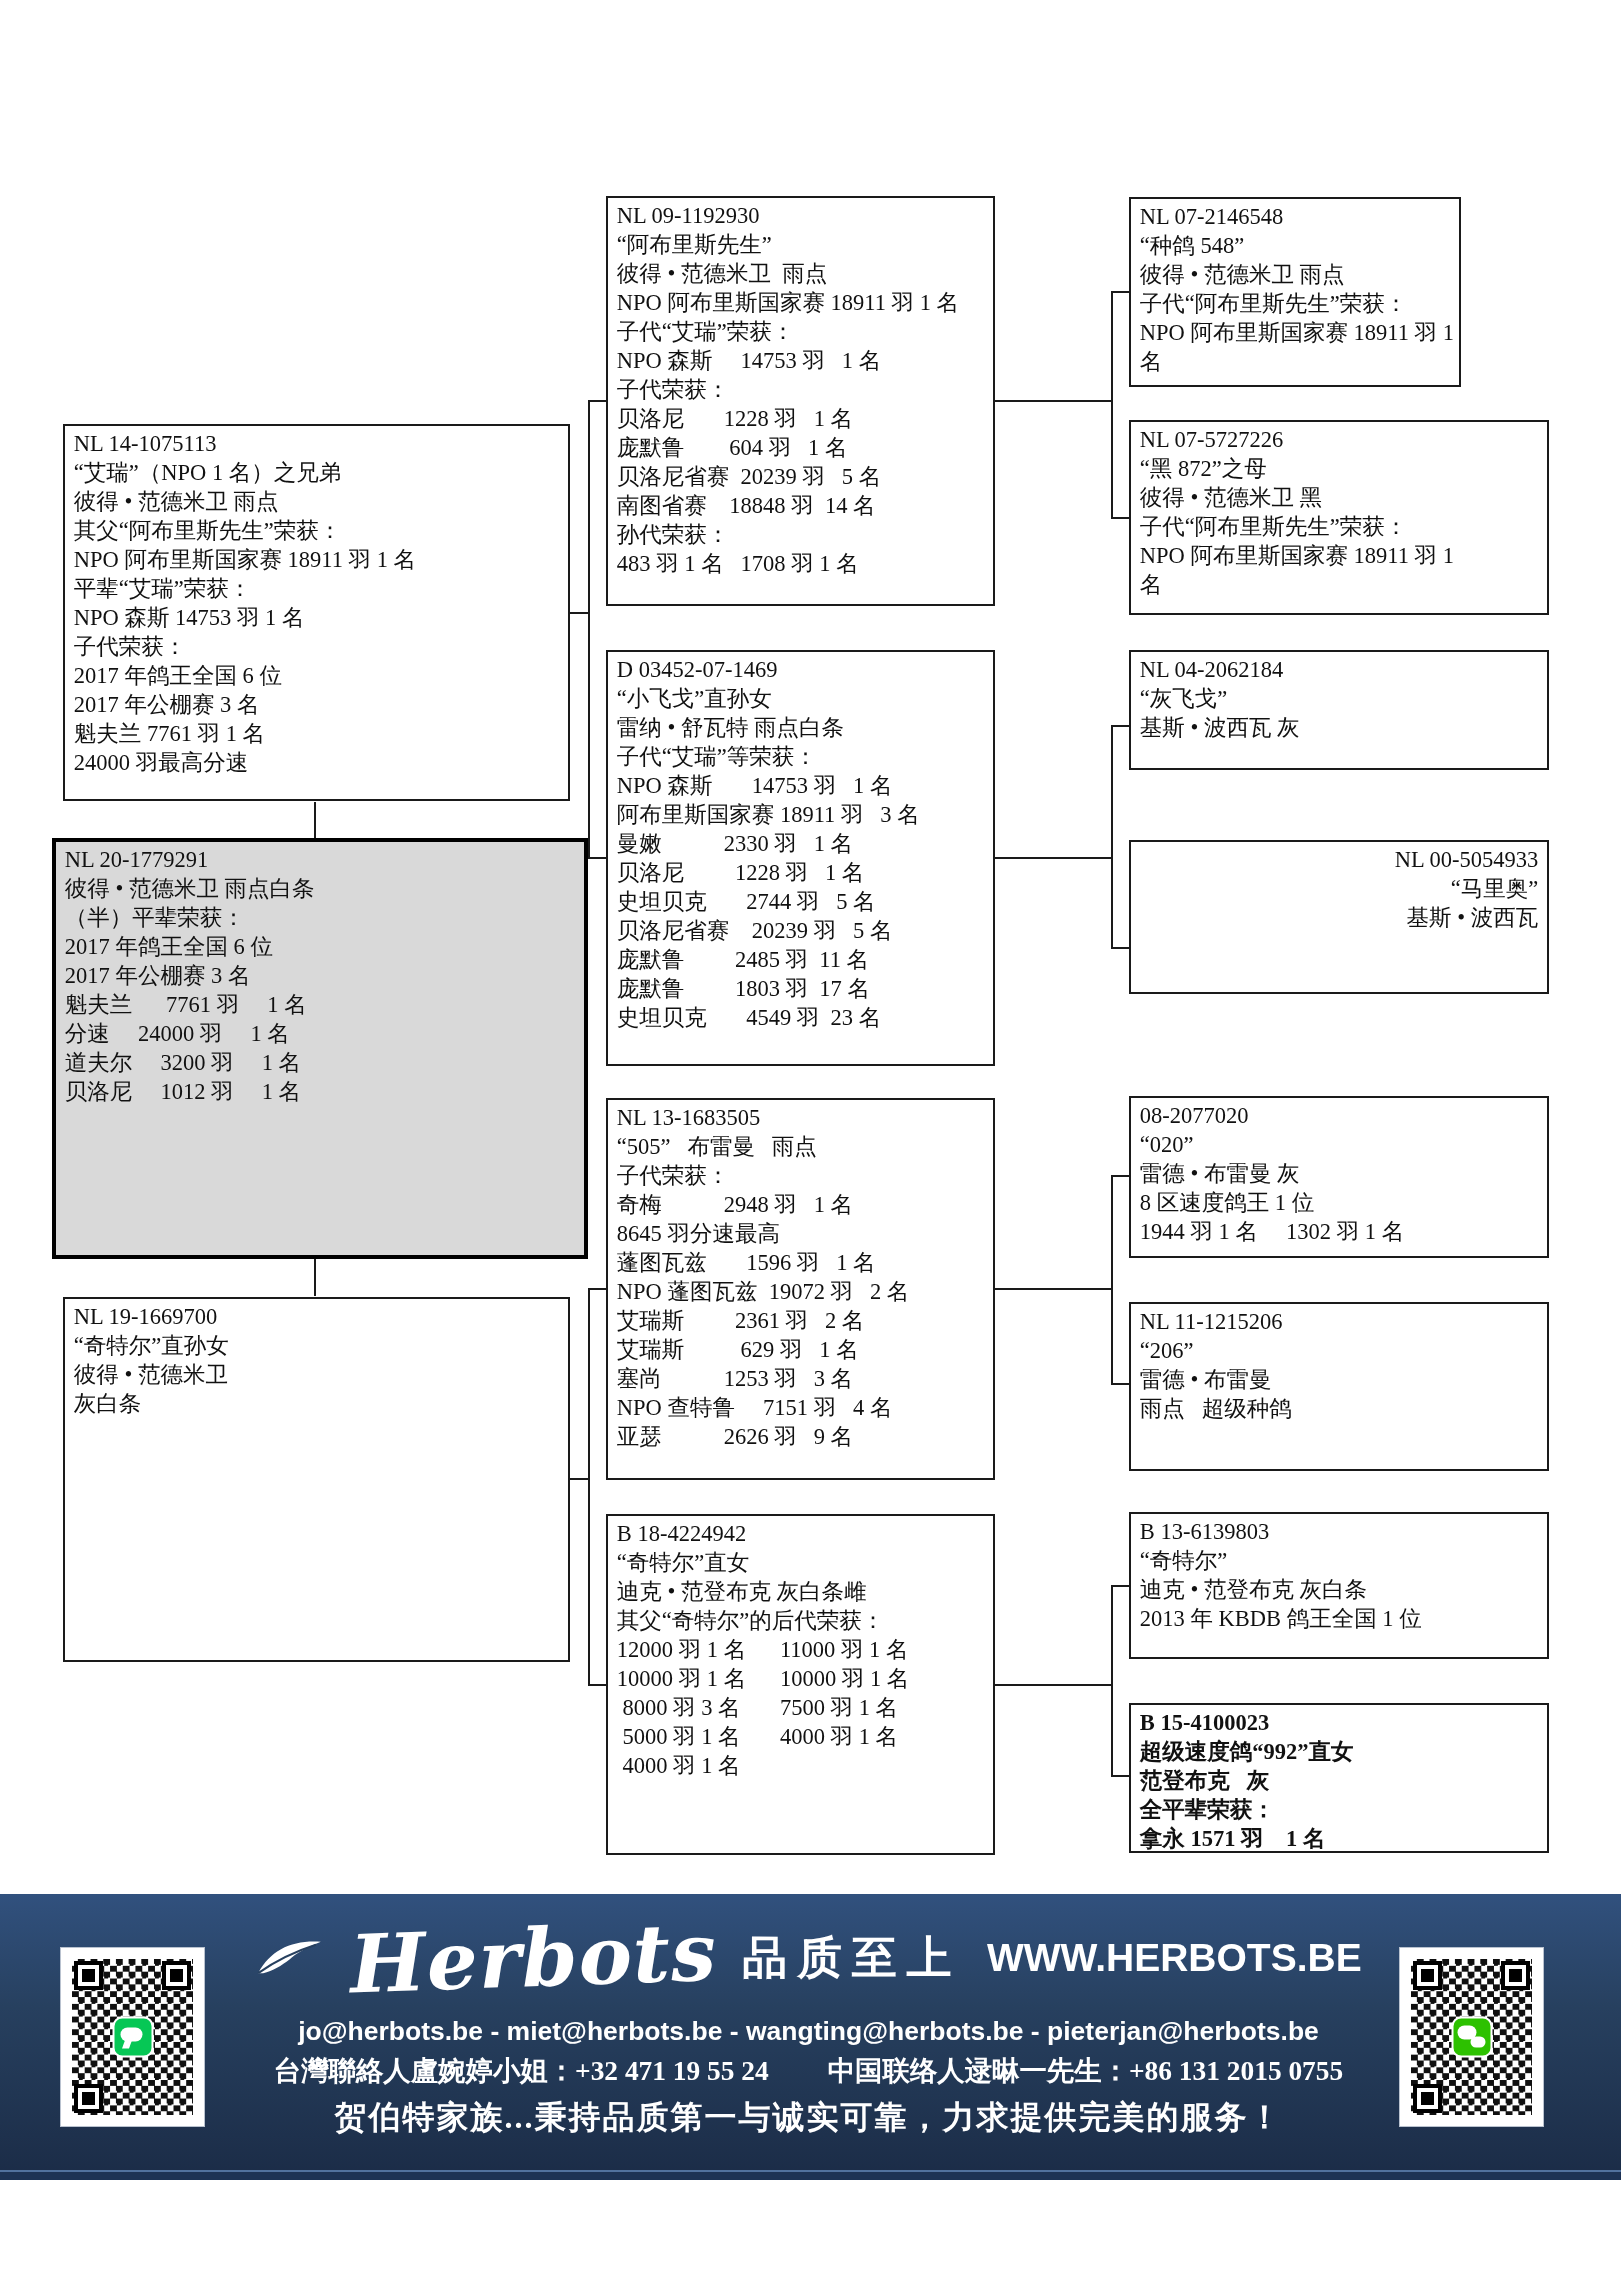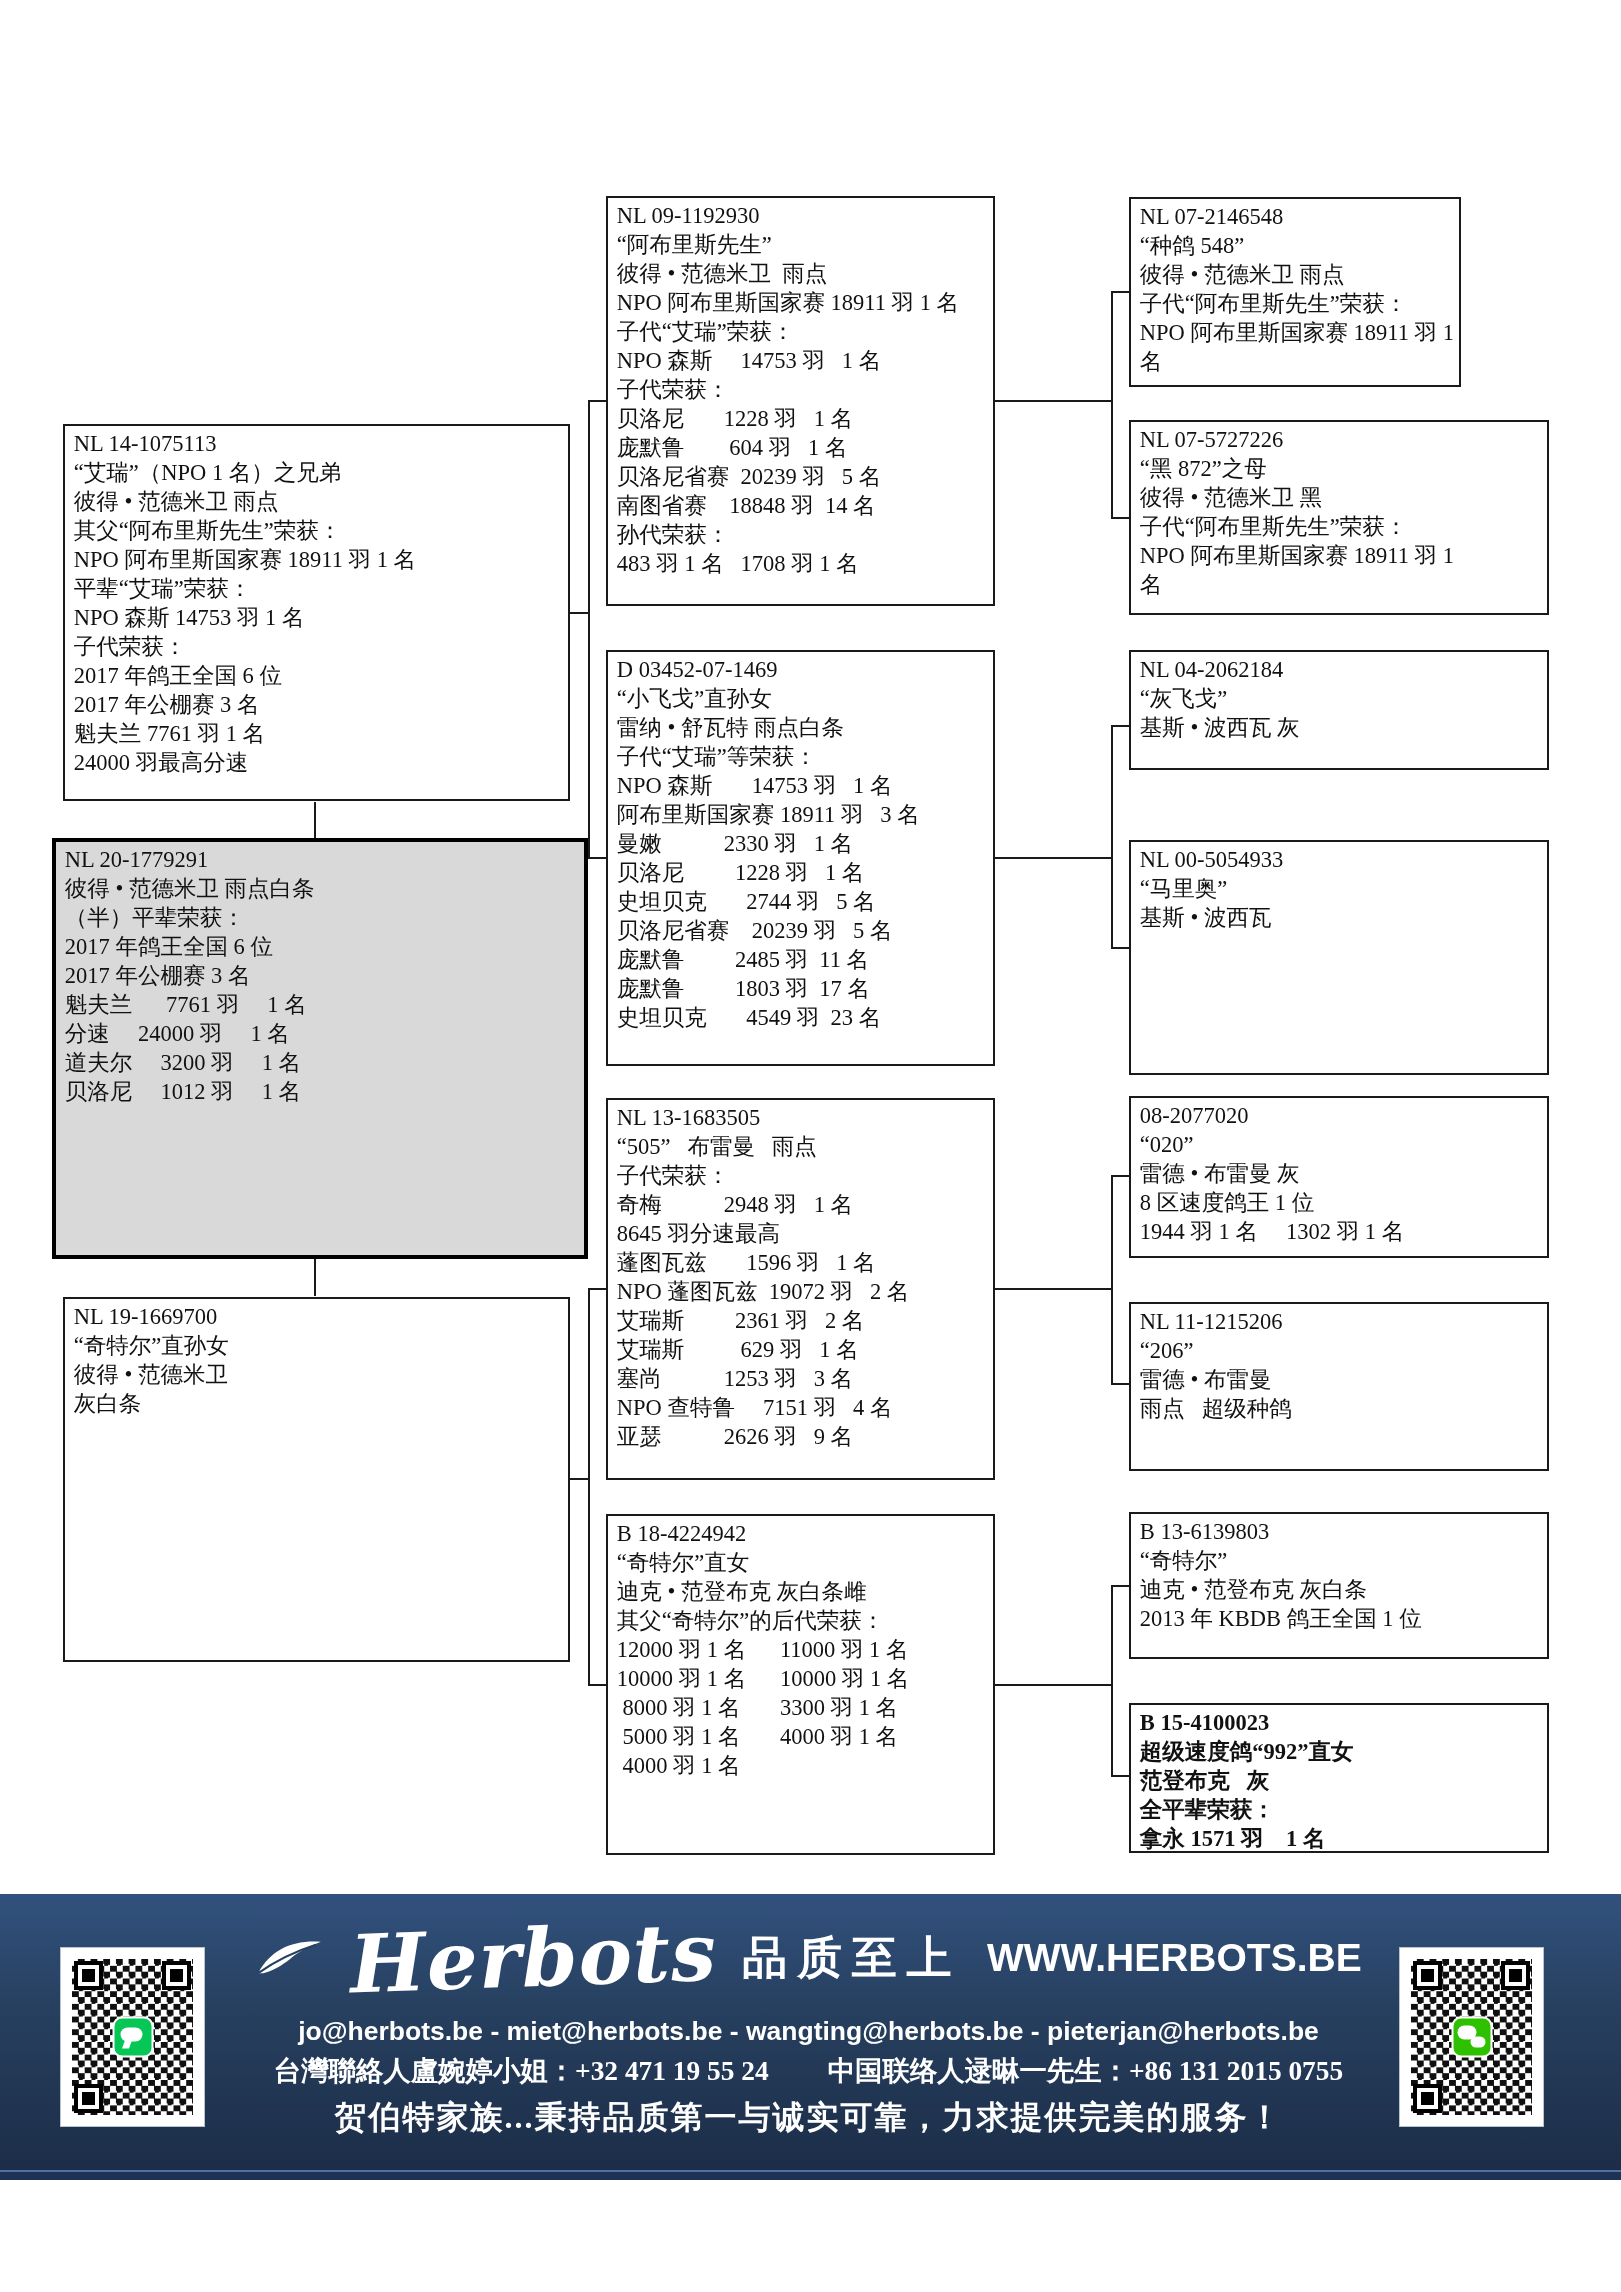--- a/index.html
+++ b/index.html
@@ -189,21 +189,21 @@
   </div>
 
   <div class="box" style="left:606px;top:1514px;width:389px;height:341px;">
     <div>
         <div class="line">B 18-4224942</div>
         <div class="line">“奇特尔”直女</div>
         <div class="line">迪克 • 范登布克 灰白条雌</div>
         <div class="line">其父“奇特尔”的后代荣获：</div>
         <div class="line">12000 羽 1 名      11000 羽 1 名</div>
         <div class="line">10000 羽 1 名      10000 羽 1 名</div>
-        <div class="line"> 8000 羽 1 名       3300 羽 1 名</div>
+        <div class="line"> 8000 羽 3 名       7500 羽 1 名</div>
         <div class="line"> 5000 羽 1 名       4000 羽 1 名</div>
         <div class="line"> 4000 羽 1 名</div>
       </div>
   </div>
 
   <div class="box" style="left:1129px;top:197px;width:332px;height:190px;">
     <div>
         <div class="line">NL 07-2146548</div>
         <div class="line">“种鸽 548”</div>
         <div class="line">彼得 • 范德米卫 雨点</div>
@@ -225,21 +225,21 @@
   </div>
 
   <div class="box" style="left:1129px;top:650px;width:420px;height:120px;">
     <div>
         <div class="line">NL 04-2062184</div>
         <div class="line">“灰飞戈”</div>
         <div class="line">基斯 • 波西瓦 灰</div>
       </div>
   </div>
 
-  <div class="box" style="left:1129px;top:840px;width:420px;height:235px;">
+  <div class="box" style="left:1129px;top:840px;width:420px;height:154px;text-align:right;">
     <div>
         <div class="line">NL 00-5054933</div>
         <div class="line">“马里奥”</div>
         <div class="line">基斯 • 波西瓦</div>
       </div>
   </div>
 
   <div class="box" style="left:1129px;top:1096px;width:420px;height:162px;">
     <div>
         <div class="line">08-2077020</div>

